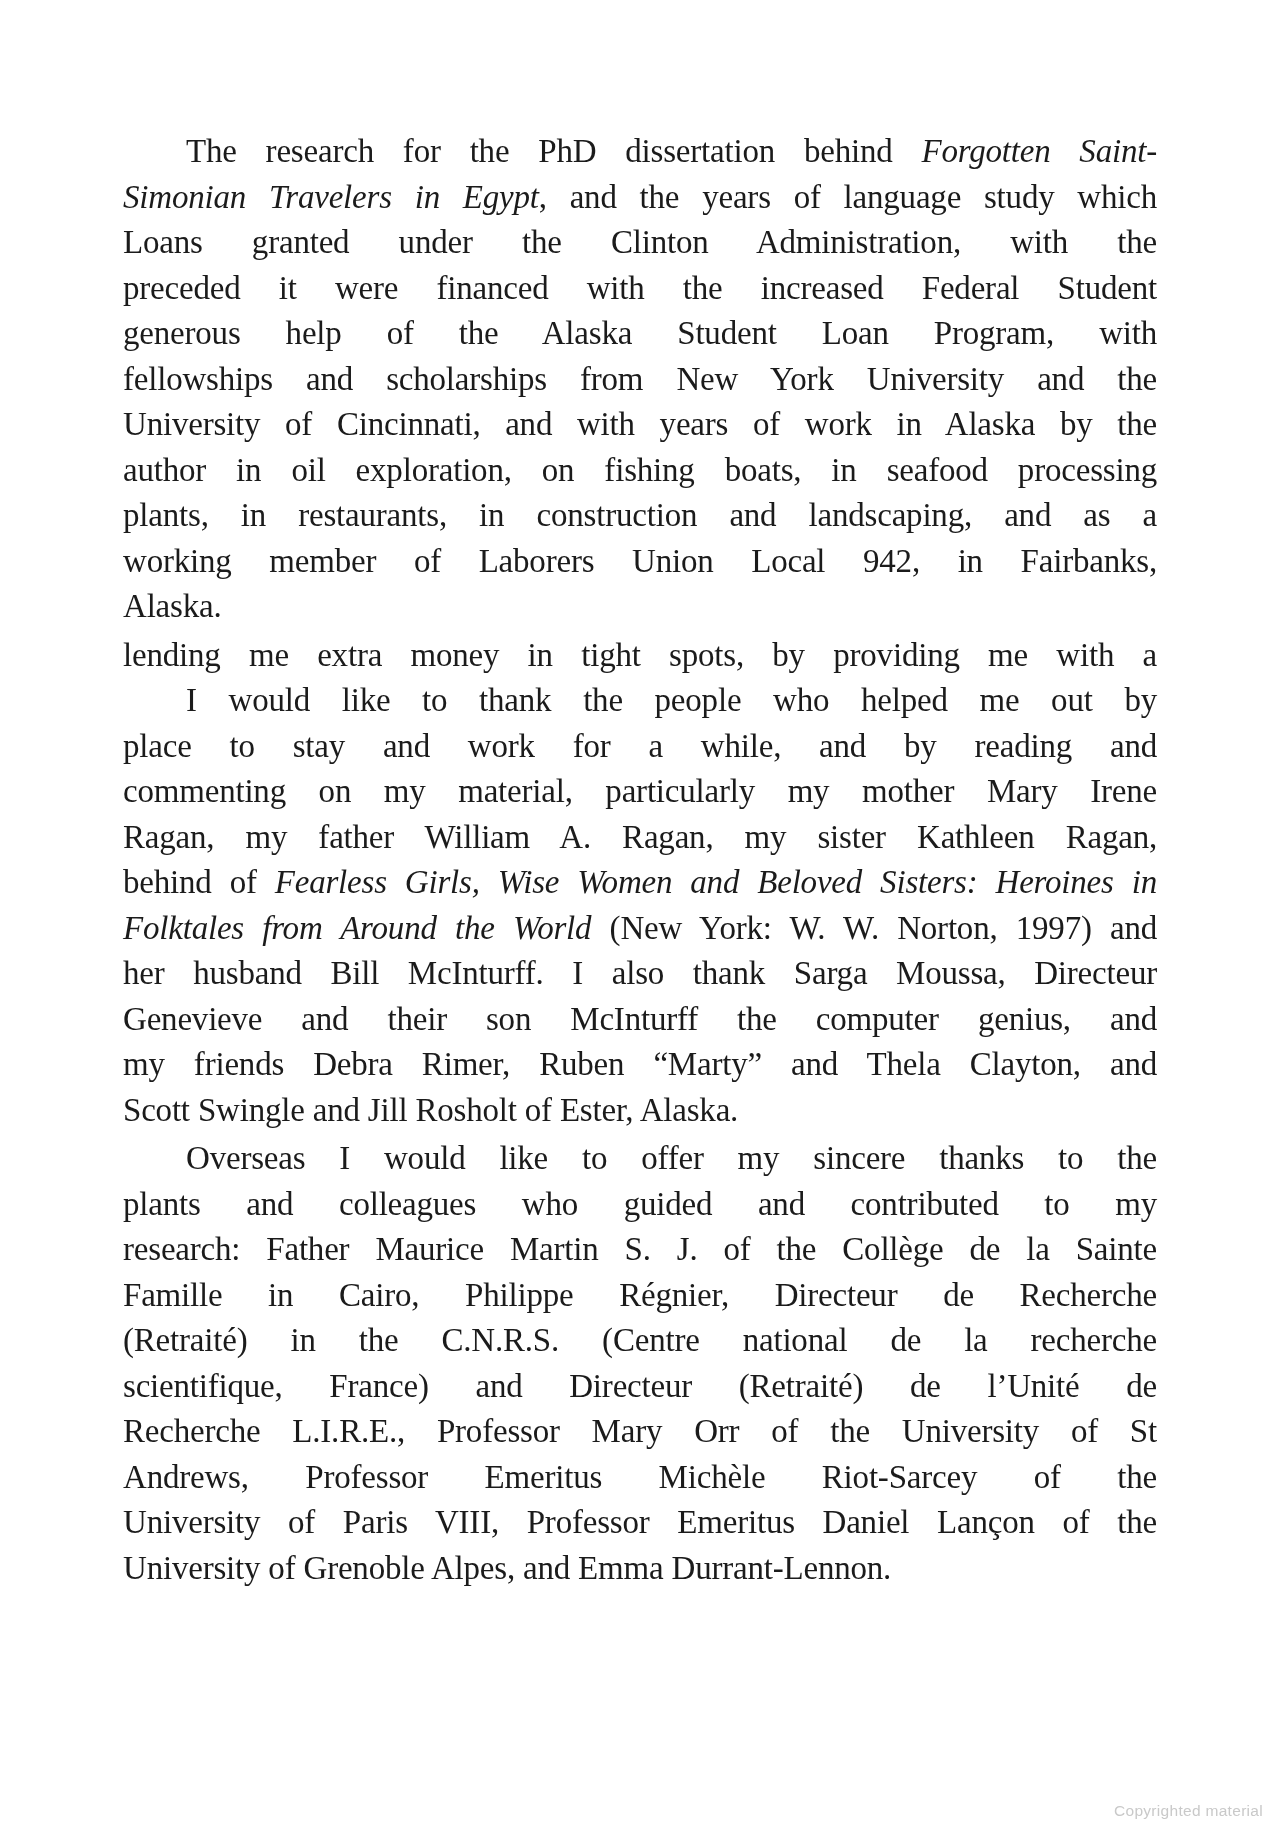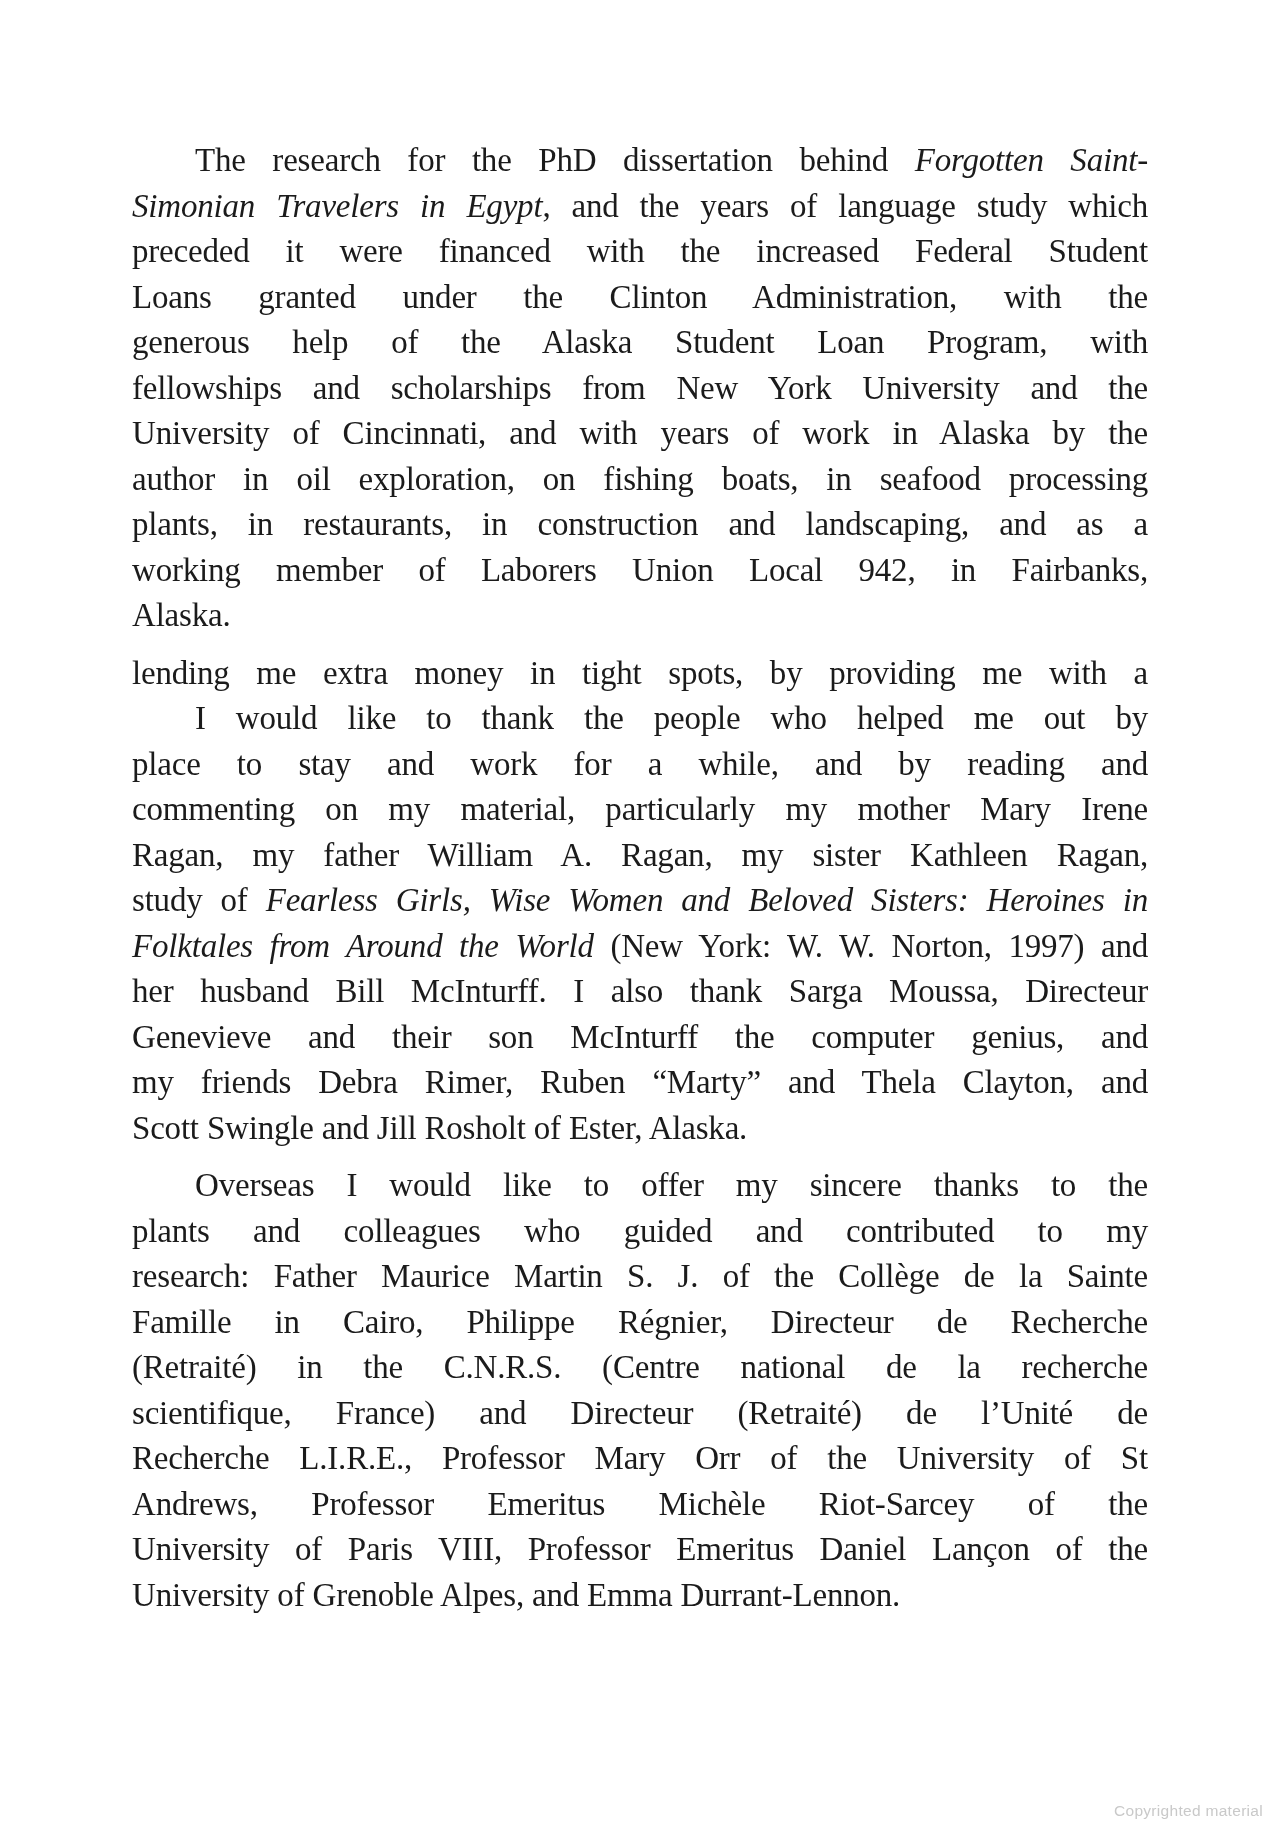--- a/index.html
+++ b/index.html
@@ -14,21 +14,21 @@
   .text-block {
     position: absolute;
     left: 120px;
     top: 126px;
     width: 1040px;
     font-size: 33px;
     line-height: 45.5px;
     letter-spacing: -0.2px;
     color: #1b1b1b;
   }
-  .para { margin: 12px; padding: 0; }
+  .para { margin: 3px; padding: 0; }
   .line {
     text-align: justify;
     text-align-last: justify;
     -moz-text-align-last: justify;
     white-space: normal;
   }
   .line.indent { text-indent: 63px; }
   .line.last { text-align-last: left; -moz-text-align-last: left; }
   .it { font-style: italic; }
   .rm { font-style: normal; }
@@ -43,37 +43,37 @@
   }
 </style>
 </head>
 <body>
 
 <div class="page">
   <div class="text-block" id="text-block" style="color: rgb(27, 27, 27);">
       <div class="para">
         <div class="line indent"><span class="rm">The research for the PhD dissertation behind </span><span class="it">Forgotten Saint-</span></div>
         <div class="line"><span class="it">Simonian Travelers in Egypt</span><span class="rm">, and the years of language study which</span></div>
+        <div class="line"><span class="rm">Loans granted under the Clinton Administration, with the</span></div>
         <div class="line"><span class="rm">preceded it were financed with the increased Federal Student</span></div>
-        <div class="line"><span class="rm">Loans granted under the Clinton Administration, with the</span></div>
         <div class="line"><span class="rm">generous help of the Alaska Student Loan Program, with</span></div>
         <div class="line"><span class="rm">fellowships and scholarships from New York University and the</span></div>
         <div class="line"><span class="rm">University of Cincinnati, and with years of work in Alaska by the</span></div>
         <div class="line"><span class="rm">author in oil exploration, on fishing boats, in seafood processing</span></div>
         <div class="line"><span class="rm">plants, in restaurants, in construction and landscaping, and as a</span></div>
         <div class="line"><span class="rm">working member of Laborers Union Local 942, in Fairbanks,</span></div>
         <div class="line last"><span class="rm">Alaska.</span></div>
       </div>
       <div class="para">
         <div class="line"><span class="rm">lending me extra money in tight spots, by providing me with a</span></div>
         <div class="line indent"><span class="rm">I would like to thank the people who helped me out by</span></div>
         <div class="line"><span class="rm">place to stay and work for a while, and by reading and</span></div>
         <div class="line"><span class="rm">commenting on my material, particularly my mother Mary Irene</span></div>
         <div class="line"><span class="rm">Ragan, my father William A. Ragan, my sister Kathleen Ragan,</span></div>
-        <div class="line"><span class="rm">study of </span><span class="it">Fearless Girls, Wise Women and Beloved Sisters: Heroines in</span></div>
+        <div class="line"><span class="rm">behind of </span><span class="it">Fearless Girls, Wise Women and Beloved Sisters: Heroines in</span></div>
         <div class="line"><span class="it">Folktales from Around the World</span><span class="rm"> (New York: W. W. Norton, 1997) and</span></div>
         <div class="line"><span class="rm">her husband Bill McInturff. I also thank Sarga Moussa, Directeur</span></div>
         <div class="line"><span class="rm">Genevieve and their son McInturff the computer genius, and</span></div>
         <div class="line"><span class="rm">my friends Debra Rimer, Ruben “Marty” and Thela Clayton, and</span></div>
         <div class="line last"><span class="rm">Scott Swingle and Jill Rosholt of Ester, Alaska.</span></div>
       </div>
       <div class="para">
         <div class="line indent"><span class="rm">Overseas I would like to offer my sincere thanks to the</span></div>
         <div class="line"><span class="rm">plants and colleagues who guided and contributed to my</span></div>
         <div class="line"><span class="rm">research: Father Maurice Martin S. J. of the Collège de la Sainte</span></div>

